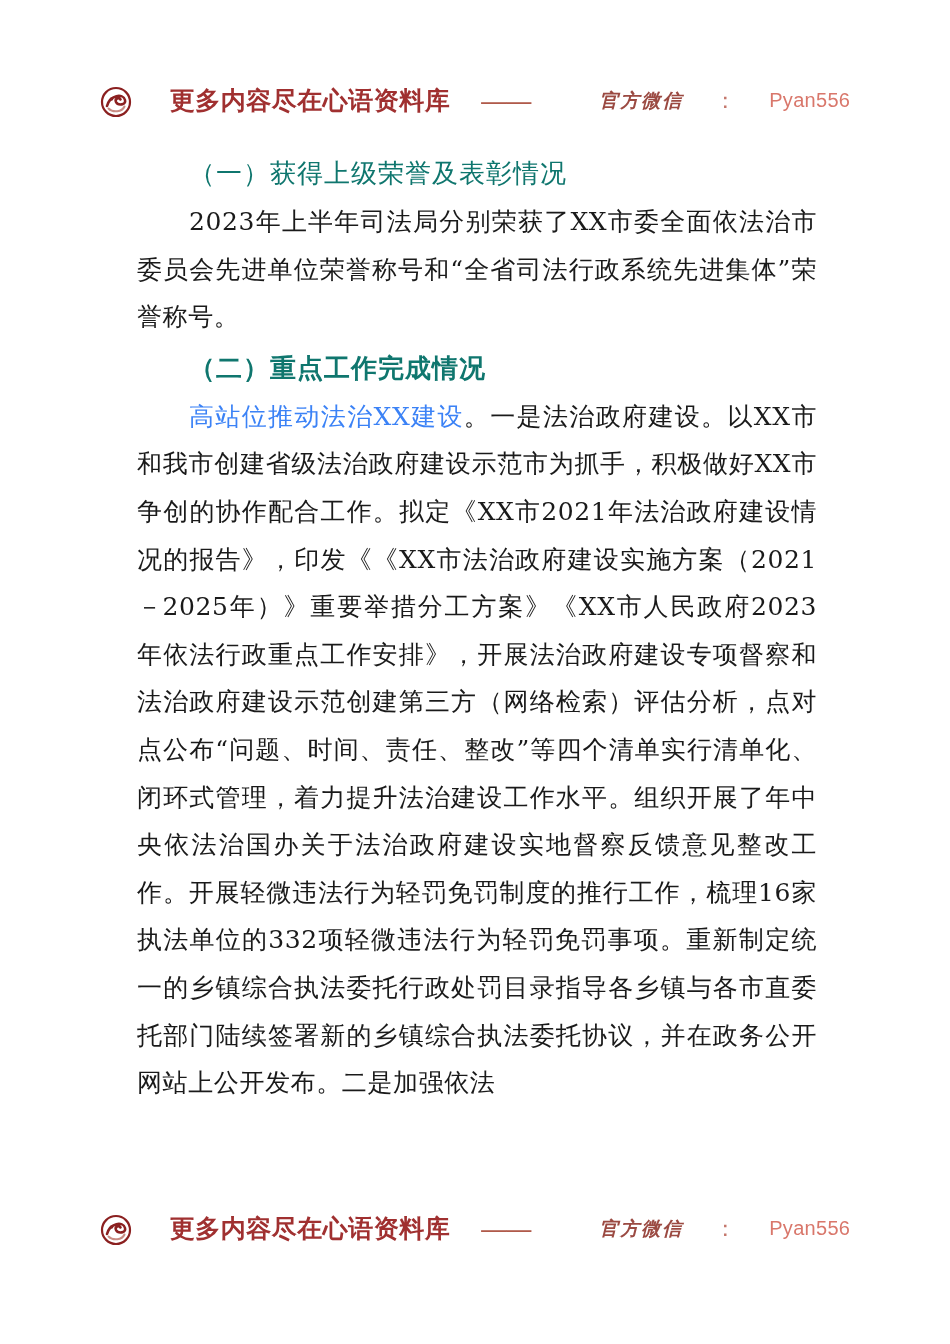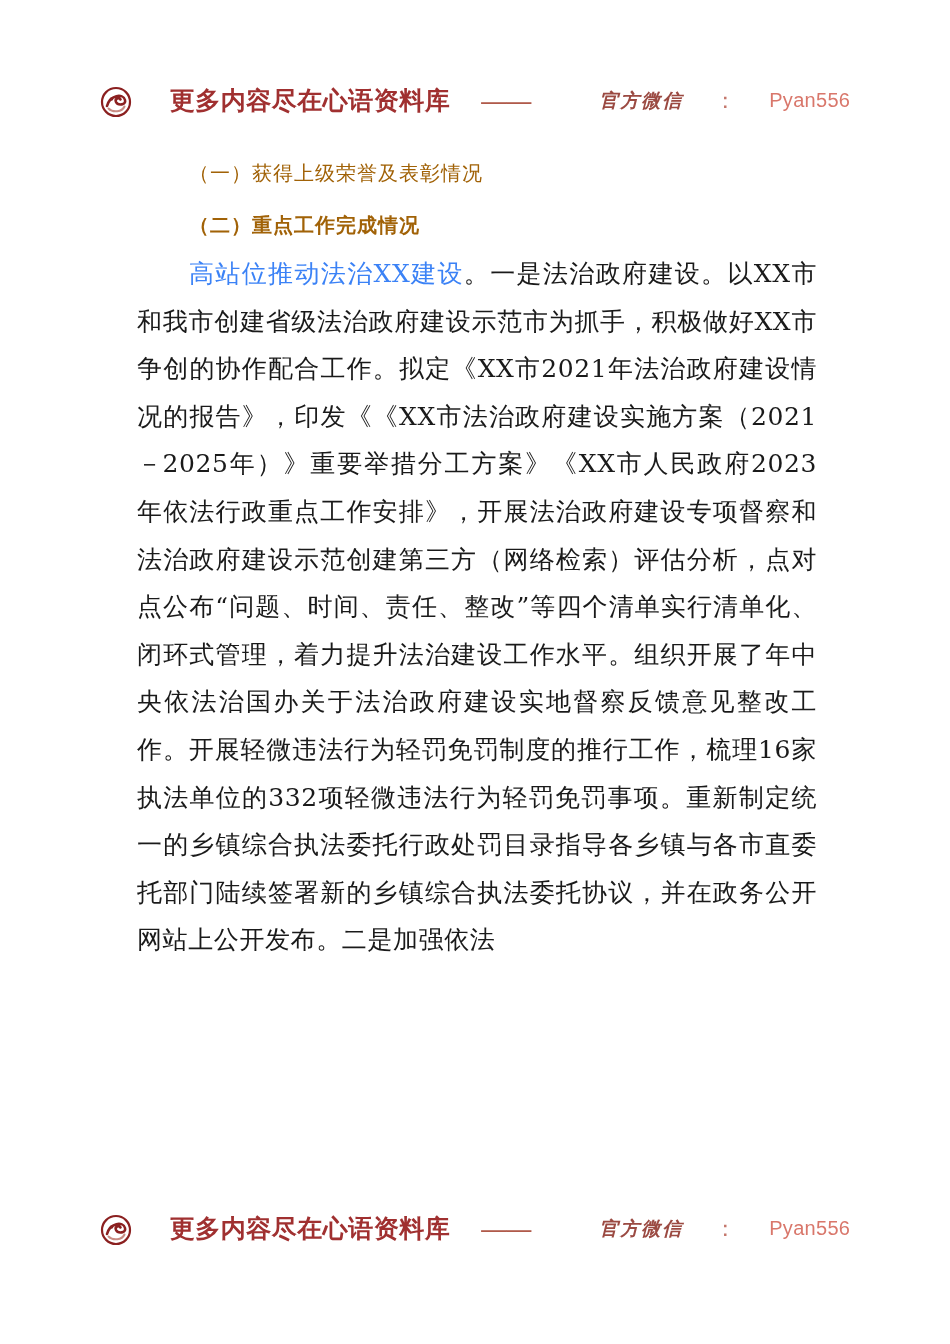--- a/index.html
+++ b/index.html
@@ -97,26 +97,26 @@
     font-size: 27px;
     text-align: center;
     letter-spacing: 1.5px;
     line-height: 48px;
     margin: 0 0 4px 0;
     color: #111111;
   }
 
   .heading {
     font-family: "DejaVu Serif", "Liberation Serif", serif;
-    font-size: 20px;
+    font-size: 26px;
     line-height: 50px;
     text-indent: 52px;
     margin: 0;
     letter-spacing: 1px;
-    color: #a16207;
+    color: #0f766e;
   }
   .heading.bold {
     font-weight: bold;
   }
 
   .para {
     font-family: "DejaVu Serif", "Liberation Serif", serif;
     font-size: 25px;
     line-height: 47.6px;
     text-align: justify;
@@ -150,20 +150,21 @@
     <span class="wm-wechat">官方微信</span>
     <span class="wm-colon">：</span>
     <span class="wm-id">Pyan556</span>
   </div>
 
   <div class="doc">
 
 
     <p class="heading">（一）获得上级荣誉及表彰情况</p>
 
+    <p class="para">2023年上半年司法局分别荣获了XX市委全面依法治市委员会先进单位荣誉称号和“全省司法行政系统先进集体”荣誉称号。</p>
 
     <div class="spacer-sm"></div>
 
     <p class="heading bold">（二）重点工作完成情况</p>
 
     <p class="para run-on"><b>高站位推动法治XX建设</b><span>。一是法治政府建设。以XX市和我市创建省级法治政府建设示范市为抓手，积极做好XX市争创的协作配合工作。拟定《XX市2021年法治政府建设情况的报告》，印发《《XX市法治政府建设实施方案（2021－2025年）》重要举措分工方案》《XX市人民政府2023年依法行政重点工作安排》，开展法治政府建设专项督察和法治政府建设示范创建第三方（网络检索）评估分析，点对点公布“问题、时间、责任、整改”等四个清单实行清单化、闭环式管理，着力提升法治建设工作水平。组织开展了年中央依法治国办关于法治政府建设实地督察反馈意见整改工作。开展轻微违法行为轻罚免罚制度的推行工作，梳理16家执法单位的332项轻微违法行为轻罚免罚事项。重新制定统一的乡镇综合执法委托行政处罚目录指导各乡镇与各市直委托部门陆续签署新的乡镇综合执法委托协议，并在政务公开网站上公开发布。二是加强依法</span></p>
 
   </div>
 
   <div class="watermark bottom">

